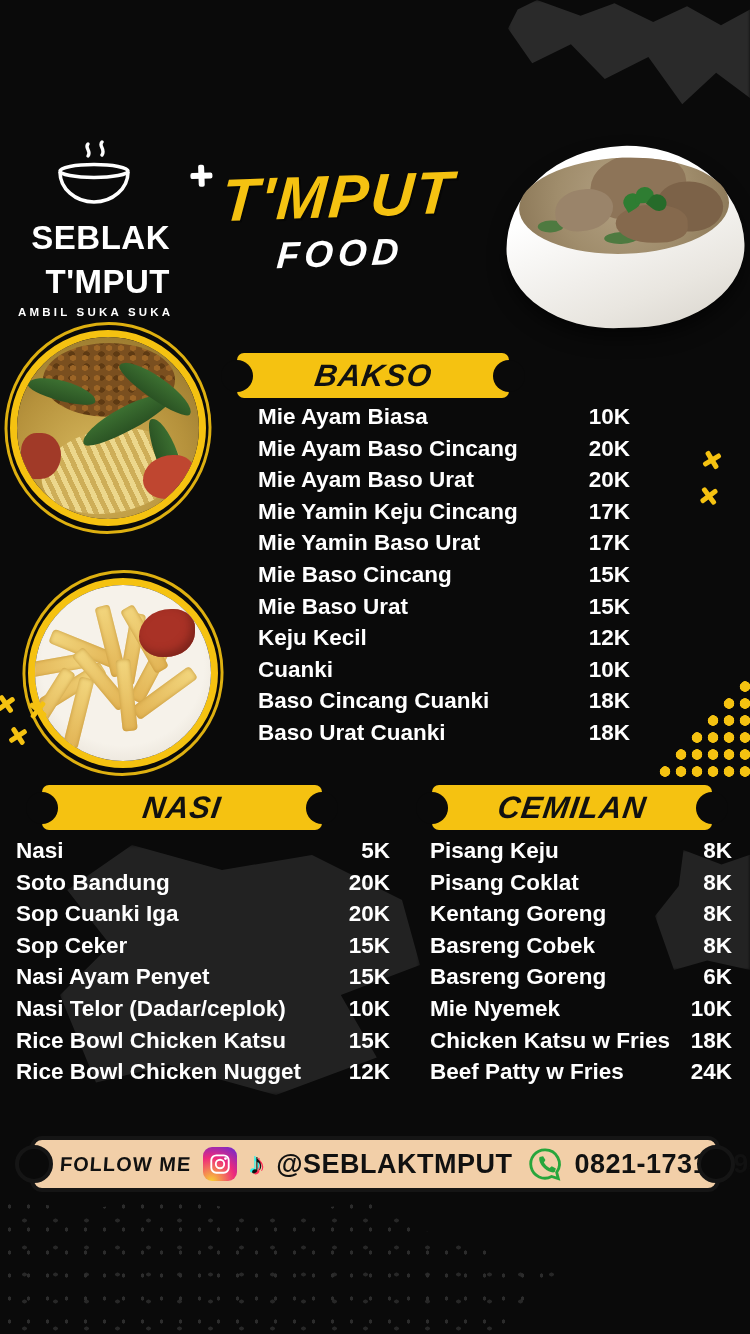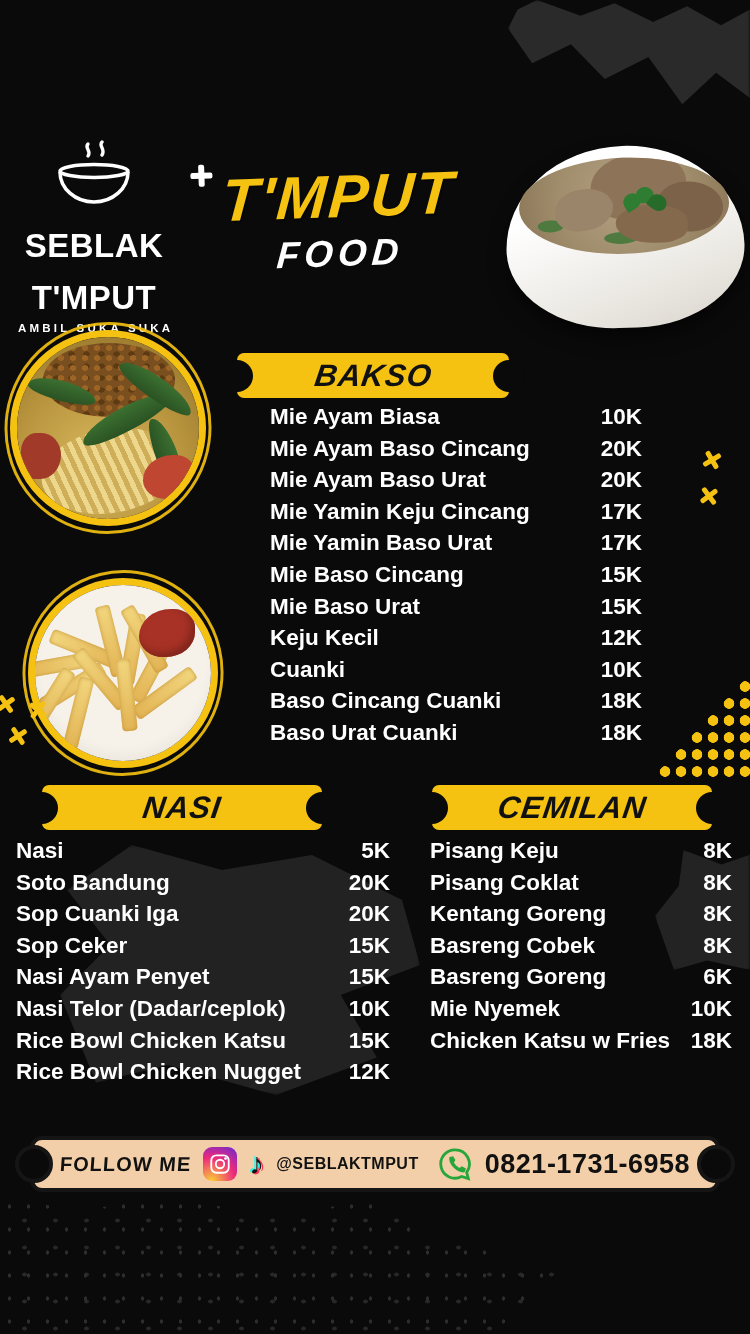--- a/index.html
+++ b/index.html
@@ -16,21 +16,21 @@
     clip-path:polygon(20% 0,45% 10%,70% 4%,95% 22%,100% 48%,78% 60%,88% 85%,60% 100%,30% 88%,10% 95%,0 60%,14% 40%,2% 18%);}
   .g-cemilan{left:655px;top:850px;width:95px;height:120px;background:#3c3c3c;opacity:.5;
     clip-path:polygon(30% 0,70% 12%,100% 4%,100% 100%,55% 92%,20% 100%,0 55%,25% 30%);}
   .g-bottom{left:0;top:1195px;width:560px;height:139px;opacity:.55;filter:none;
     background-image:radial-gradient(#4a4a4a 1.5px,rgba(0,0,0,0) 2px),radial-gradient(#414141 2px,rgba(0,0,0,0) 2.6px);
     background-size:19px 23px,31px 27px;background-position:0 0,9px 12px;
     clip-path:polygon(0 0,14% 12%,30% 0,48% 16%,66% 4%,78% 30%,100% 55%,88% 100%,0 100%);}
   
   .logo{position:absolute;left:18px;top:140px;width:152px;text-align:center;color:#fff;}
   .logo svg{display:block;margin:0 auto;}
-  .logo-name{font-size:33px;font-weight:900;line-height:.98;letter-spacing:.5px;margin-top:20px;}
+  .logo-name{font-size:33px;font-weight:900;line-height:.98;letter-spacing:.5px;margin-top:12px;text-align:right;}
   .logo-tagline{font-size:11.5px;font-weight:700;letter-spacing:3.2px;margin-top:7px;white-space:nowrap;}
   
   .headline{position:absolute;left:196px;top:162px;width:286px;text-align:center;transform:rotate(-2deg);}
   .headline-title{color:var(--yellow,#F5C211);font-size:60px;font-weight:900;font-style:italic;
     letter-spacing:2px;transform:skewX(-6deg);white-space:nowrap;text-shadow:2px 2px 0 rgba(0,0,0,.4);}
   .headline-sub{color:#fff;font-size:37px;font-weight:900;font-style:italic;letter-spacing:5px;margin-top:2px;transform:skewX(-6deg);}
   
   .xmark,.plusmark{position:absolute;}
   .xmark::before,.xmark::after,.plusmark::before,.plusmark::after{
     content:"";position:absolute;left:0;top:50%;width:100%;height:5px;border-radius:2px;background:var(--yellow,#F5C211);}
@@ -116,21 +116,21 @@
   
   .footer-bar{position:absolute;left:30px;top:1136px;width:690px;height:56px;box-sizing:border-box;
     background:var(--footerBg,#F2CFA8);border:4px solid #151515;border-radius:12px;
     display:flex;align-items:center;padding:0 26px;gap:12px;}
   .footer-bar::before,.footer-bar::after{content:"";position:absolute;top:50%;width:30px;height:30px;
     border-radius:50%;background:var(--bg,#0a0a0a);border:4px solid #151515;transform:translateY(-50%);}
   .footer-bar::before{left:-19px;}
   .footer-bar::after{right:-19px;}
   .footer-text{color:#111;font-weight:900;white-space:nowrap;}
   .follow-label{font-size:20px;letter-spacing:1px;transform:skewX(-4deg);}
-  .handle{font-size:16px;letter-spacing:.5px;}
+  .handle{font-size:27px;letter-spacing:.5px;}
   .phone{font-size:27px;letter-spacing:.5px;}
   .ig-badge{width:34px;height:34px;border-radius:9px;flex:0 0 auto;
     background:radial-gradient(circle at 25% 100%,#F9CE34 0%,#EE2A7B 55%,#6228D7 100%);
     display:flex;align-items:center;justify-content:center;}
   .tiktok-note{font-size:30px;font-weight:700;color:#111;line-height:1;flex:0 0 auto;
     text-shadow:-2px -1px 0 #25F4EE,2px 1px 0 #FE2C55;}
   .wa-wrap{margin-left:auto;display:flex;align-items:center;gap:10px;}
 </style>
 </head>
 <body>
@@ -175,21 +175,21 @@
 
   <div class="headline">
     <span class="plusmark white" style="left:-4px;top:-2px;width:22px;height:22px;"></span>
     <div class="headline-title">T'MPUT</div>
     <div class="headline-sub">FOOD</div>
   </div>
 
   <div class="banner" style="left:237px;top:353px;width:272px;">
     <span class="banner-label">BAKSO</span>
   </div>
-  <div class="menu-list" style="left:258px;top:404px;width:372px;margin-left:12px;">
+  <div class="menu-list" style="left:258px;top:404px;width:372px;">
 
       <div class="menu-row">
         <span class="item-name">Mie Ayam Biasa</span>
         <span class="item-price">10K</span>
       </div>
 
       <div class="menu-row">
         <span class="item-name">Mie Ayam Baso Cincang</span>
         <span class="item-price">20K</span>
       </div>
@@ -358,20 +358,24 @@
       <div class="menu-row">
         <span class="item-name">Mie Nyemek</span>
         <span class="item-price">10K</span>
       </div>
 
       <div class="menu-row">
         <span class="item-name">Chicken Katsu w Fries</span>
         <span class="item-price">18K</span>
       </div>
 
+      <div class="menu-row">
+        <span class="item-name">Beef Patty w Fries</span>
+        <span class="item-price">24K</span>
+      </div>
     </div>
 
   <div class="footer-bar">
     <span class="footer-text follow-label">FOLLOW ME</span>
     <span class="ig-badge">
       <svg width="22" height="22" viewBox="0 0 24 24">
         <rect x="2.5" y="2.5" width="19" height="19" rx="5.5" fill="none" stroke="#fff" stroke-width="2"></rect>
         <circle cx="12" cy="12" r="4.6" fill="none" stroke="#fff" stroke-width="2"></circle>
         <circle cx="18" cy="6" r="1.5" fill="#fff"></circle>
       </svg>

